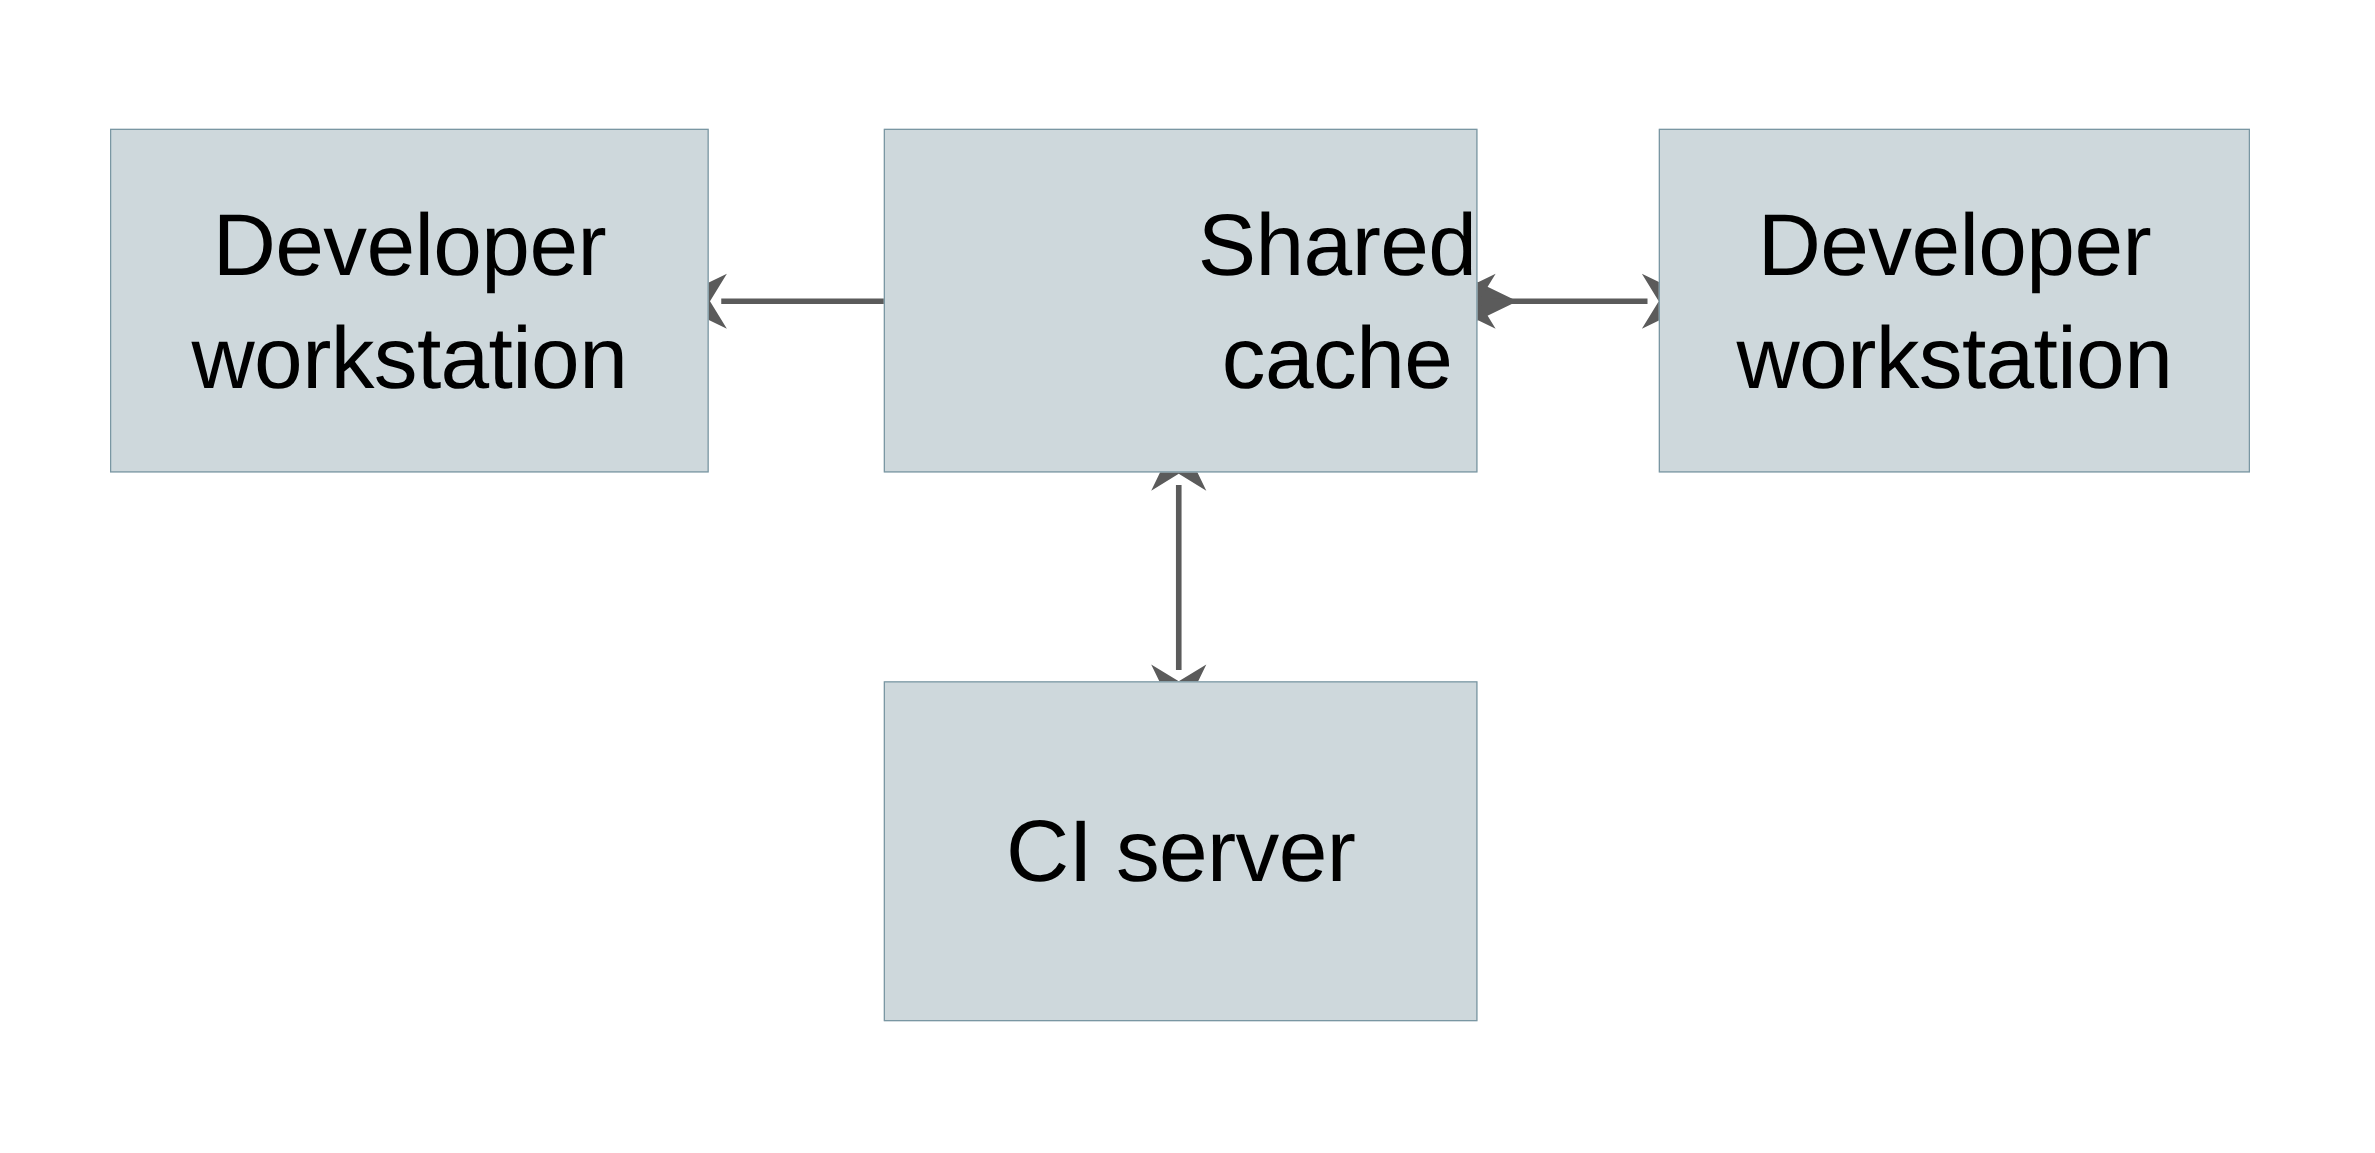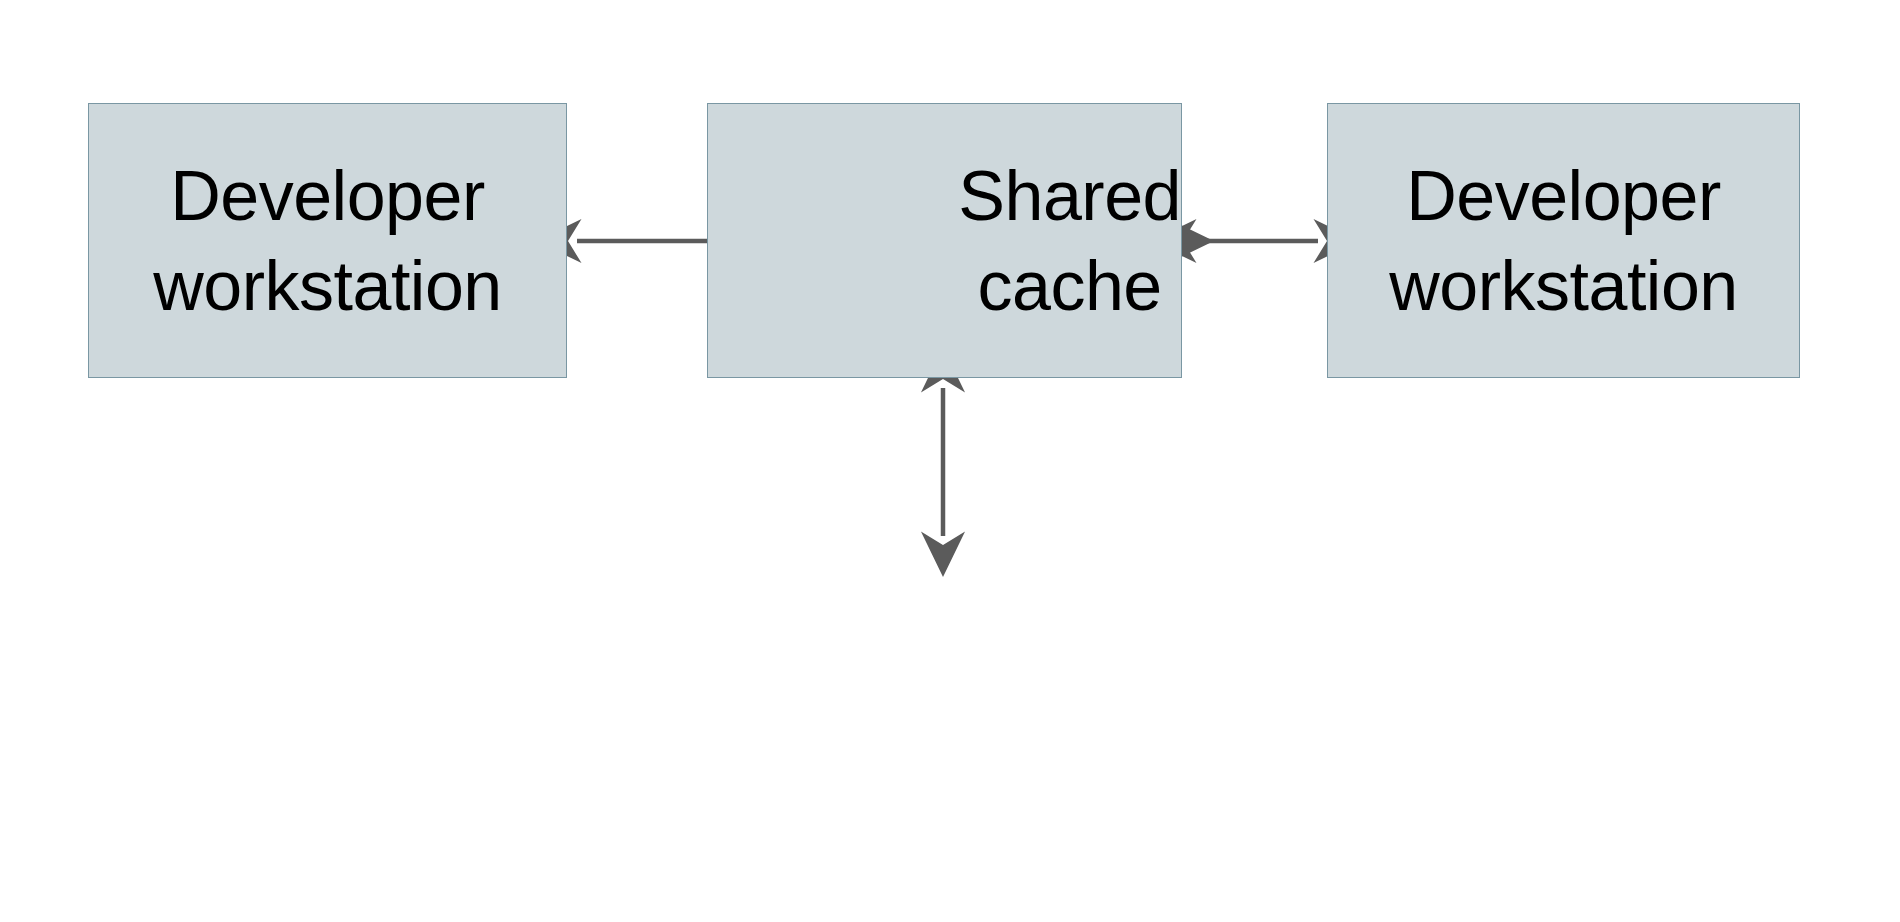--- a/index.html
+++ b/index.html
@@ -88,14 +88,17 @@
   <div class="node-box" id="node-shared">
     <span class="node-label">Shared
 cache</span>
   </div>
 
   <div class="node-box" id="node-dev-right">
     <span class="node-label">Developer
 workstation</span>
   </div>
 
+  <div class="node-box" id="node-ci">
+    <span class="node-label">CI server</span>
+  </div>
 
 </div>
 
 </body></html>

